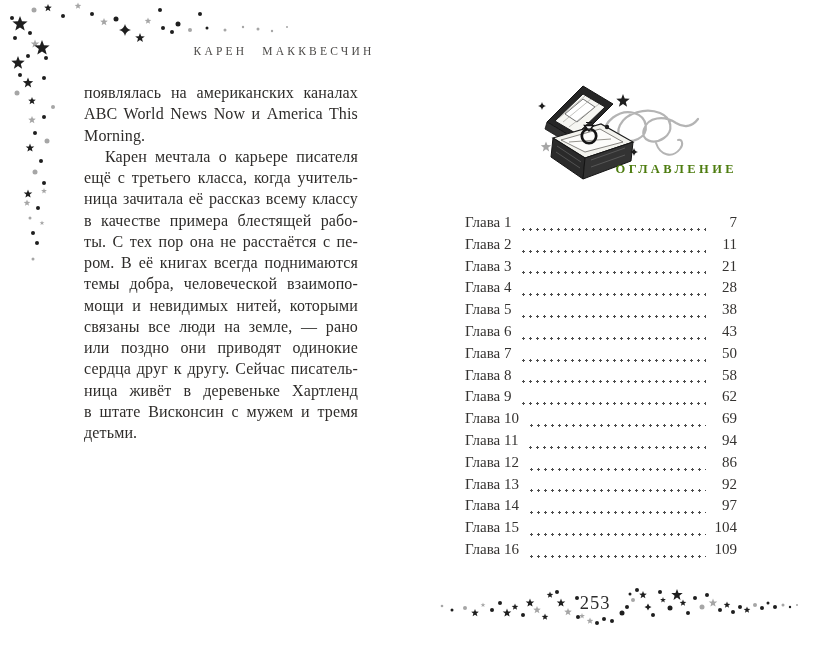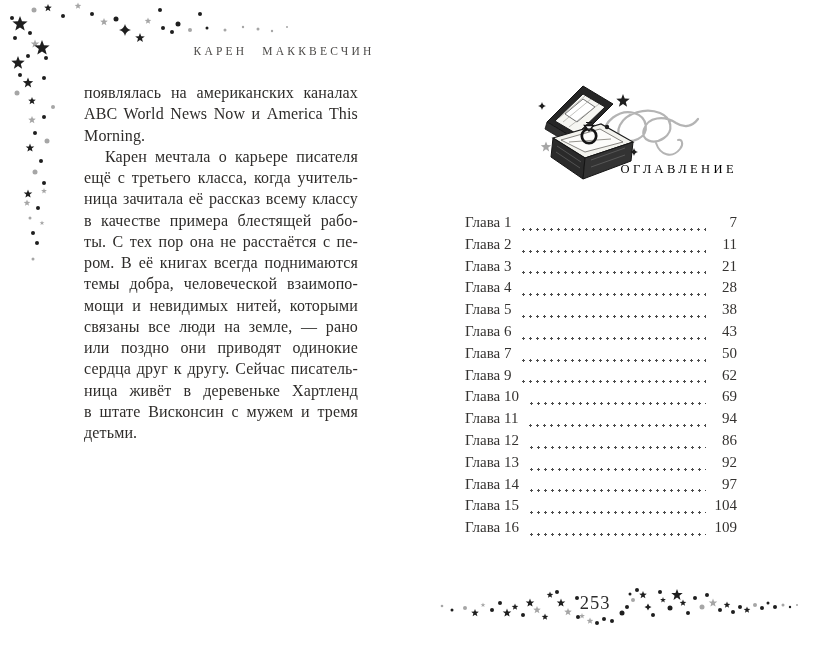--- a/index.html
+++ b/index.html
@@ -20,22 +20,22 @@
   .body-text .line{
     text-align:justify;text-align-last:justify;
     white-space:nowrap;overflow:visible;
   }
   .body-text .line.no-justify{text-align-last:left;}
   .body-text .line.indent{padding-left:21px;}
 
   
   .toc-heading{
     position:absolute;top:162px;left:737px;transform:translateX(-100%);
-    margin:0;font-size:12.5px;font-weight:400;letter-spacing:3.4px;
-    color:#000000;white-space:nowrap;
+    margin:0;font-size:12.5px;font-weight:700;letter-spacing:3.4px;
+    color:#4d7c0f;white-space:nowrap;
   }
   .toc{position:absolute;left:465px;top:214px;width:272px;}
   .toc-row{display:flex;align-items:baseline;height:21.8px;font-size:15px;color:#343230;}
   .toc-label{white-space:nowrap;}
   .toc-dots{
     flex:1;align-self:stretch;margin:0 5px 0 9px;
     background-image:radial-gradient(circle,#4a4a4a 1.05px,transparent 1.25px);
     background-size:7px 3px;background-repeat:repeat-x;
     background-position:left bottom 5px;
   }
@@ -210,20 +210,25 @@
           <span class="toc-label">Глава 6</span>
           <span class="toc-dots"></span>
           <span class="toc-page">43</span>
         </div>
         <div class="toc-row">
           <span class="toc-label">Глава 7</span>
           <span class="toc-dots"></span>
           <span class="toc-page">50</span>
         </div>
         <div class="toc-row">
+          <span class="toc-label">Глава 8</span>
+          <span class="toc-dots"></span>
+          <span class="toc-page">58</span>
+        </div>
+        <div class="toc-row">
           <span class="toc-label">Глава 9</span>
           <span class="toc-dots"></span>
           <span class="toc-page">62</span>
         </div>
         <div class="toc-row">
           <span class="toc-label">Глава 10</span>
           <span class="toc-dots"></span>
           <span class="toc-page">69</span>
         </div>
         <div class="toc-row">

